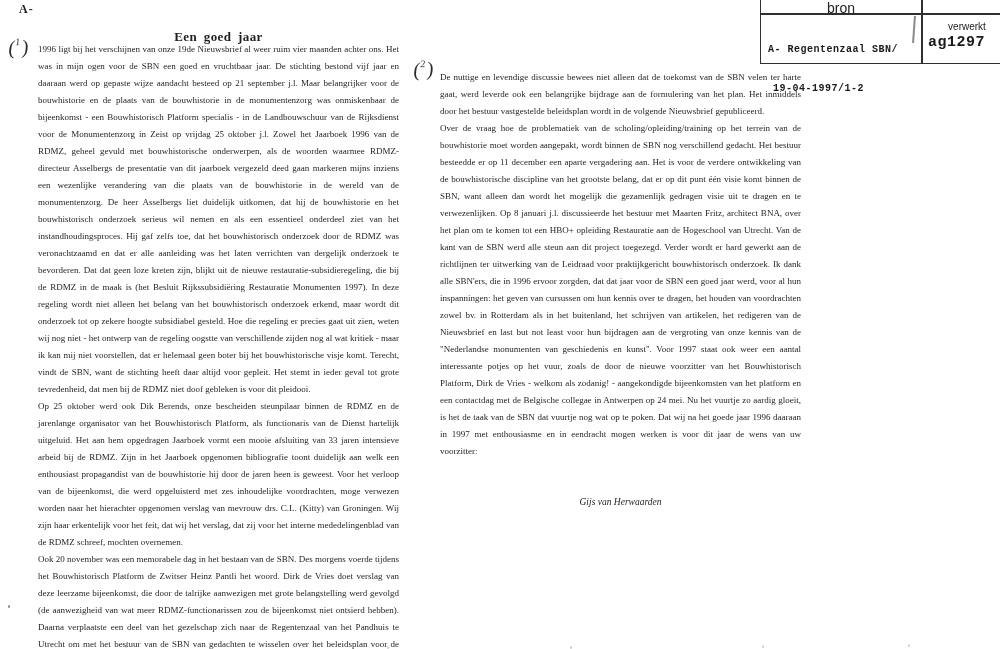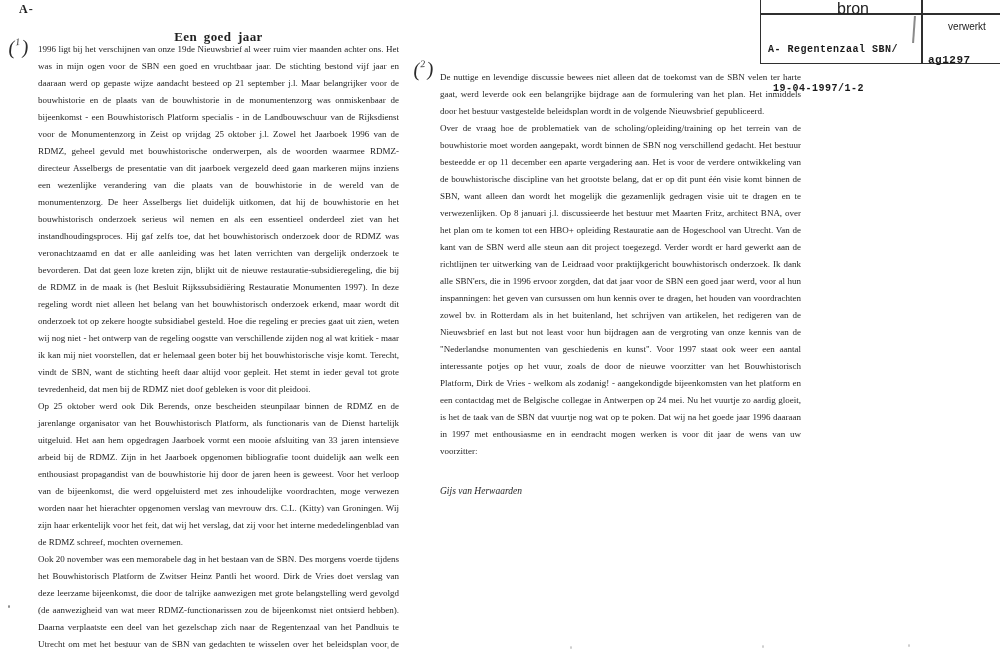--- a/index.html
+++ b/index.html
@@ -24,47 +24,47 @@
   }
   
   .stamp{
     position:absolute;left:760px;top:0;width:240px;height:63px;
     border-left:1.5px solid #2f2f2f;
     border-bottom:1.5px solid #2f2f2f;
     font-family:"Liberation Sans", sans-serif;
   }
   .stamp-divider{position:absolute;left:160px;top:0;bottom:0;width:1.5px;background:#2f2f2f;}
   .stamp-headline{position:absolute;top:13px;left:0;right:0;height:1.5px;background:#2f2f2f;}
-  .stamp-header-left{position:absolute;top:0;left:12px;width:160px;text-align:center;font-size:16px;color:#222;}
+  .stamp-header-left{position:absolute;top:0;left:0;width:160px;text-align:center;font-size:14px;color:#222;}
   .stamp-header-right{position:absolute;top:0;left:161px;width:90px;text-align:center;font-size:10px;color:#222;margin-top:21px;}
   .stamp-source{
     position:absolute;top:17px;left:7px;
     font-family:"Liberation Mono", monospace;
     font-weight:bold;font-size:10px;line-height:13px;color:#1a1a1a;
     letter-spacing:0.5px;white-space:pre;
   }
   .stamp-source .l2{padding-left:5px;}
   .pen-stroke{position:absolute;left:152px;top:16px;height:27px;width:1.5px;background:#8a8a8a;transform:rotate(4deg);}
   .stamp-code{
-    position:absolute;top:54px;left:167px;
+    position:absolute;top:34px;left:167px;
     font-family:"Liberation Mono", monospace;
-    font-weight:bold;font-size:11px;color:#1a1a1a;letter-spacing:0.5px;
+    font-weight:bold;font-size:15px;color:#1a1a1a;letter-spacing:0.5px;
   }
   
   .hand-mark{position:absolute;color:#2a2a2a;transform:rotate(-5deg);}
   .hand-mark .paren{font-size:20px;font-weight:400;line-height:20px;vertical-align:-3px;font-style:italic;}
   .hand-mark .num{font-size:10px;position:relative;top:-6px;margin:0 1px;font-style:italic;}
   .mark-1{left:8px;top:37px;}
   .mark-2{left:413px;top:59px;}
   
   .col{position:absolute;font-size:9px;line-height:17px;text-align:justify;}
   .col p{margin:0;}
   .col-left{left:38px;top:41px;width:361px;}
   .col-right{left:440px;top:69px;width:361px;}
-  .signature{margin-top:23px;text-align:left;}
+  .signature{margin-top:34px;text-align:center;}
   .sig-name{font-style:italic;font-size:9.5px;}
   .sig-role{font-size:9px;margin-top:1px;}
   
   .speck{position:absolute;background:#555;width:2px;height:3px;border-radius:50%;}
   .speck.s1{left:8px;top:605px;opacity:.7;}
   .speck.b1{left:125px;top:645px;opacity:.3;}
   .speck.b2{left:387px;top:646px;opacity:.3;}
   .speck.b3{left:570px;top:646px;opacity:.3;}
   .speck.b4{left:762px;top:645px;opacity:.3;}
   .speck.b5{left:908px;top:644px;opacity:.3;}

